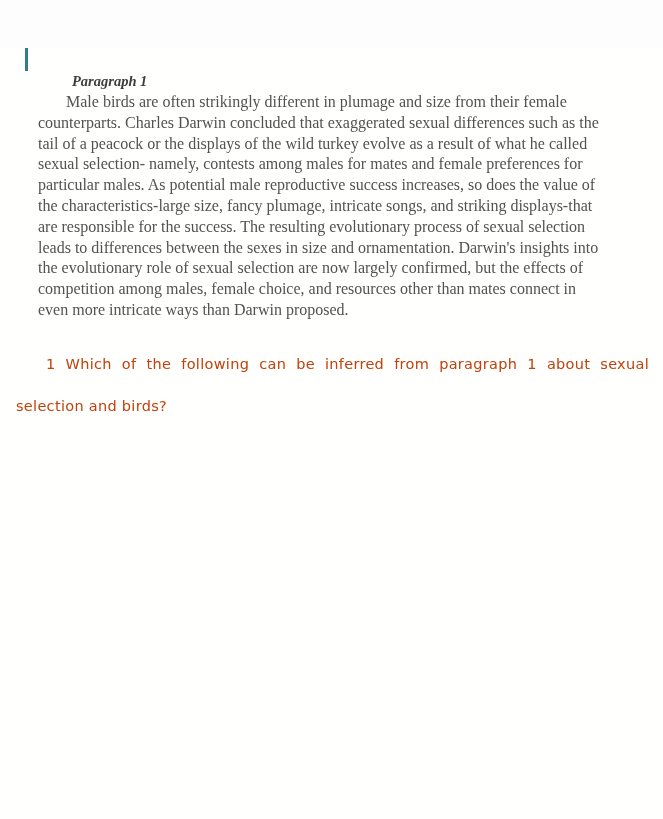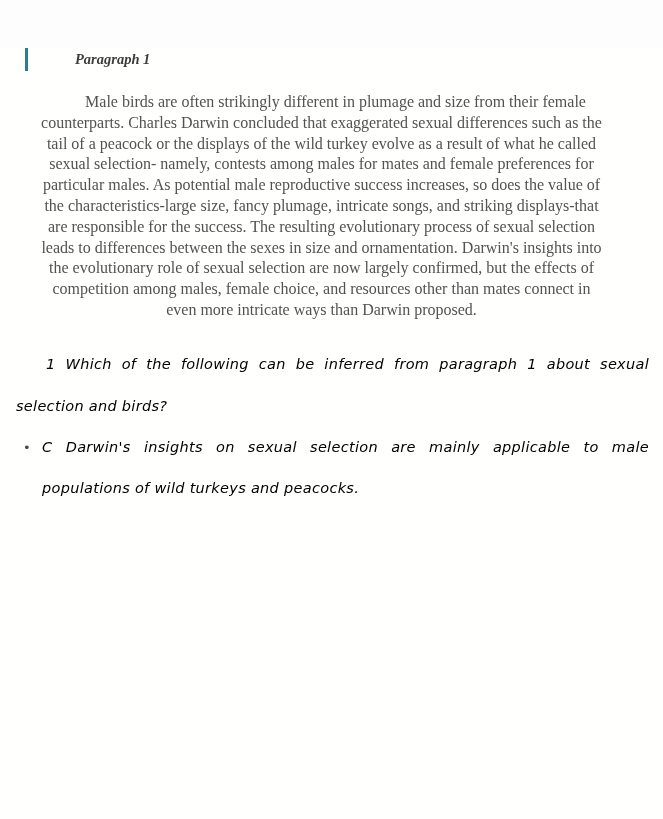--- a/index.html
+++ b/index.html
@@ -12,23 +12,24 @@
   }
   .page {
     position: relative;
     width: 663px;
     height: 819px;
     background: #fffffe;
   }
   
   .para-header {
     display: flex;
-    align-items: center;
+    align-items: flex-start;
     margin: 48px 0 1px 25px;
     height: 23px;
+    flex-direction: column;
   }
   .accent-bar {
     width: 3px;
     height: 23px;
     background: #2e7d88;
     flex: 0 0 auto;
   }
   .para-title {
     margin-left: 47px;
     font-family: "Liberation Serif", serif;
@@ -40,29 +41,28 @@
   }
   
   .passage {
     margin: 21px 58px 0 38px;
     width: 567px;
     font-family: "Liberation Serif", serif;
     font-size: 16px;
     line-height: 20.8px;
     color: #525252;
     text-indent: 28px;
-    text-align: center;
+    text-align: left;
   }
   
   .hand {
     font-family: "DejaVu Sans", sans-serif;
-    font-style: italic;
     font-size: 14.5px;
     letter-spacing: 0.3px;
-    color: #000000;
+    color: #c2410c;
   }
   .question {
     margin: 22px 14px 0 16px;
     line-height: 42px;
     text-indent: 30px;
     text-align: justify;
   }
   .options {
     list-style: none;
     margin: 0 14px 0 16px;
@@ -94,16 +94,15 @@
   <div class="para-header">
     <div class="accent-bar"></div>
     <div class="para-title">Paragraph 1</div>
   </div>
 
   <p class="passage">Male birds are often strikingly different in plumage and size from their female counterparts. Charles Darwin concluded that exaggerated sexual differences such as the tail of a peacock or the displays of the wild turkey evolve as a result of what he called sexual selection- namely, contests among males for mates and female preferences for particular males. As potential male reproductive success increases, so does the value of the characteristics-large size, fancy plumage, intricate songs, and striking displays-that are responsible for the success. The resulting evolutionary process of sexual selection leads to differences between the sexes in size and ornamentation. Darwin's insights into the evolutionary role of sexual selection are now largely confirmed, but the effects of competition among males, female choice, and resources other than mates connect in even more intricate ways than Darwin proposed.</p>
 
   <p class="question hand"><span>1</span> <span>Which of the following can be inferred from paragraph 1 about sexual selection and birds?</span></p>
 
   <ul class="options">
-    <li class="option hand"><span class="bullet"></span><span>C</span> <span>Darwin's insights on sexual selection are mainly applicable to male populations of wild turkeys and peacocks.</span></li>
   </ul>
 
 </div>
 
 </body></html>

